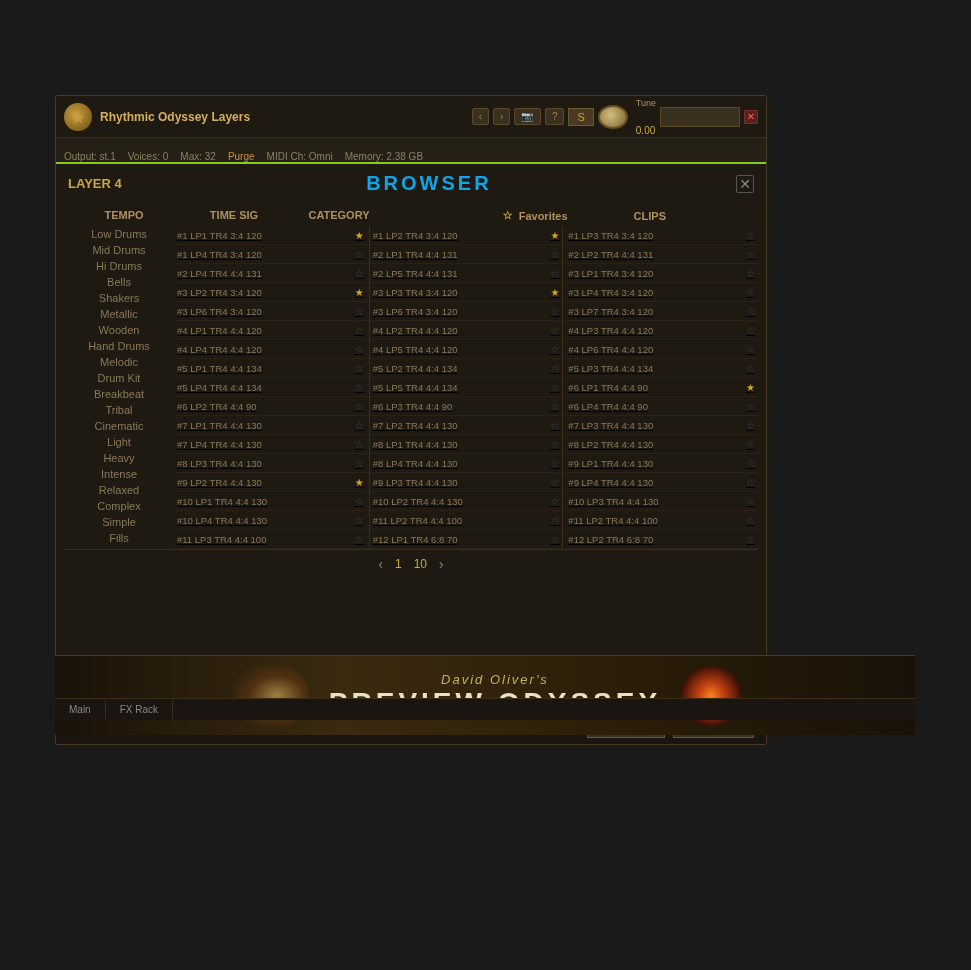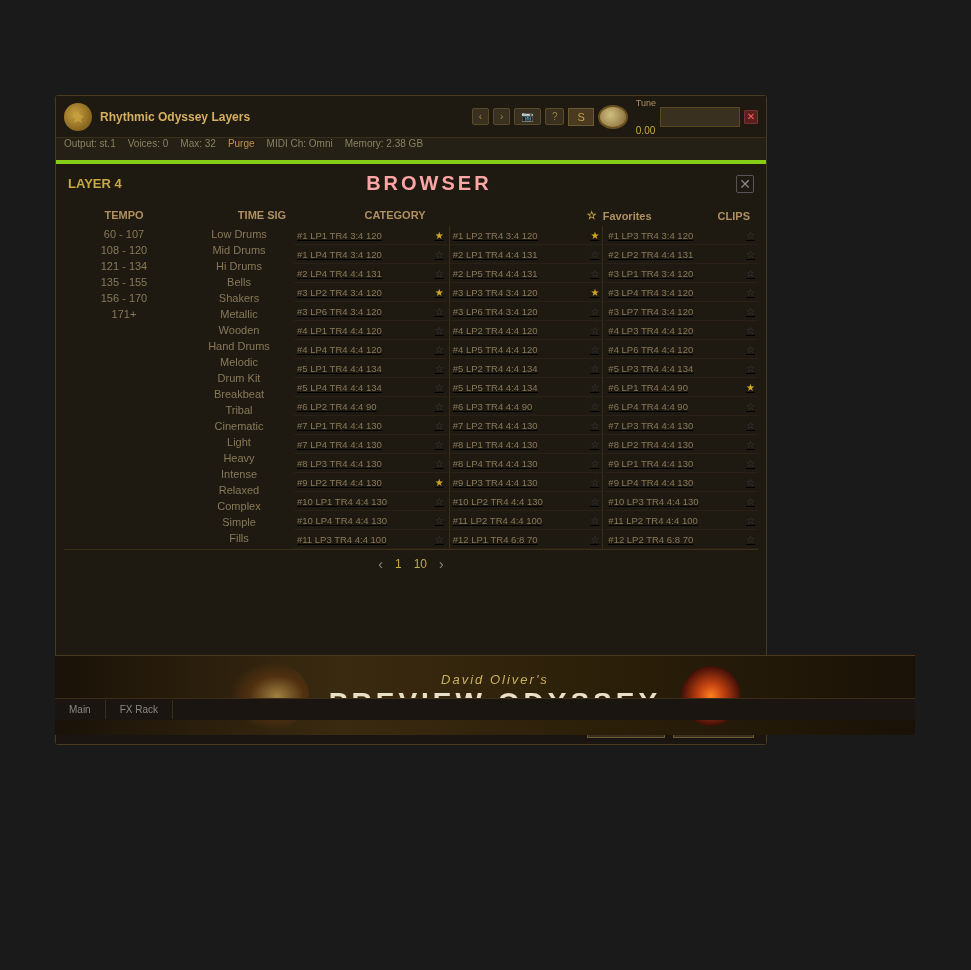--- a/index.html
+++ b/index.html
@@ -78,23 +78,23 @@
       font-size: 10px;
       cursor: pointer;
       border-radius: 1px;
     }
 
     
     .sub-header {
       background: #252015;
       height: 26px;
       display: flex;
-      align-items: flex-start;
+      align-items: flex-end;
       padding: 0 8px;
-      border-bottom: 4px solid #84cc16;
+      border-bottom: 2px solid #84cc16;
       gap: 12px;
     }
 
     .sub-header-item {
       color: #888060;
       font-size: 10px;
     }
 
     
     .browser-container {
@@ -111,21 +111,21 @@
       padding: 0 4px;
     }
 
     .layer-label {
       color: #c8a840;
       font-size: 13px;
       font-weight: bold;
     }
 
     .browser-title {
-      color: #fca5a5;
+      color: #0ea5e9;
       font-size: 20px;
       font-weight: bold;
       letter-spacing: 3px;
       text-align: center;
       flex: 1;
     }
 
     .close-x {
       color: #888;
       font-size: 14px;
@@ -260,21 +260,20 @@
       color: #888;
       font-size: 10px;
       padding: 4px 14px;
       cursor: pointer;
       border-right: 1px solid #3a2e18;
     }
 
     .columns-layout {
       display: flex;
       width: 100%;
-      justify-content: space-between;
     }
 
     .col-header-tempo { width: 120px; text-align: center; color: #b09060; font-size: 11px; font-weight: bold; padding: 4px 0; }
     .col-header-timesig { width: 100px; text-align: center; color: #b09060; font-size: 11px; font-weight: bold; padding: 4px 0; }
     .col-header-category { width: 110px; text-align: center; color: #b09060; font-size: 11px; font-weight: bold; padding: 4px 0; }
     .col-header-favs { width: 280px; text-align: right; color: #b09060; font-size: 11px; font-weight: bold; padding: 4px 8px 4px 0; display: flex; align-items: center; justify-content: flex-end; gap: 6px; }
 
     .lists-row {
       display: flex;
       flex: 1;
@@ -391,28 +390,20 @@
       <div class="col-header-category">CATEGORY</div>
       <div class="col-header-favs">
         <span style="color:#c8a840;">☆</span>
         <span>Favorites</span>
         <span style="margin-left:60px;">CLIPS</span>
       </div>
     </div>
 
     <div class="lists-row">
 
-      <div class="tempo-col">
-        <div class="filter-item">60 - 107</div>
-        <div class="filter-item">108 - 120</div>
-        <div class="filter-item">121 - 134</div>
-        <div class="filter-item">135 - 155</div>
-        <div class="filter-item">156 - 170</div>
-        <div class="filter-item">171+</div>
-      </div>
 
 
       <div class="category-col">
         <div class="filter-item">Low Drums</div>
         <div class="filter-item">Mid Drums</div>
         <div class="filter-item">Hi Drums</div>
         <div class="filter-item">Bells</div>
         <div class="filter-item">Shakers</div>
         <div class="filter-item">Metallic</div>
         <div class="filter-item">Wooden</div>

